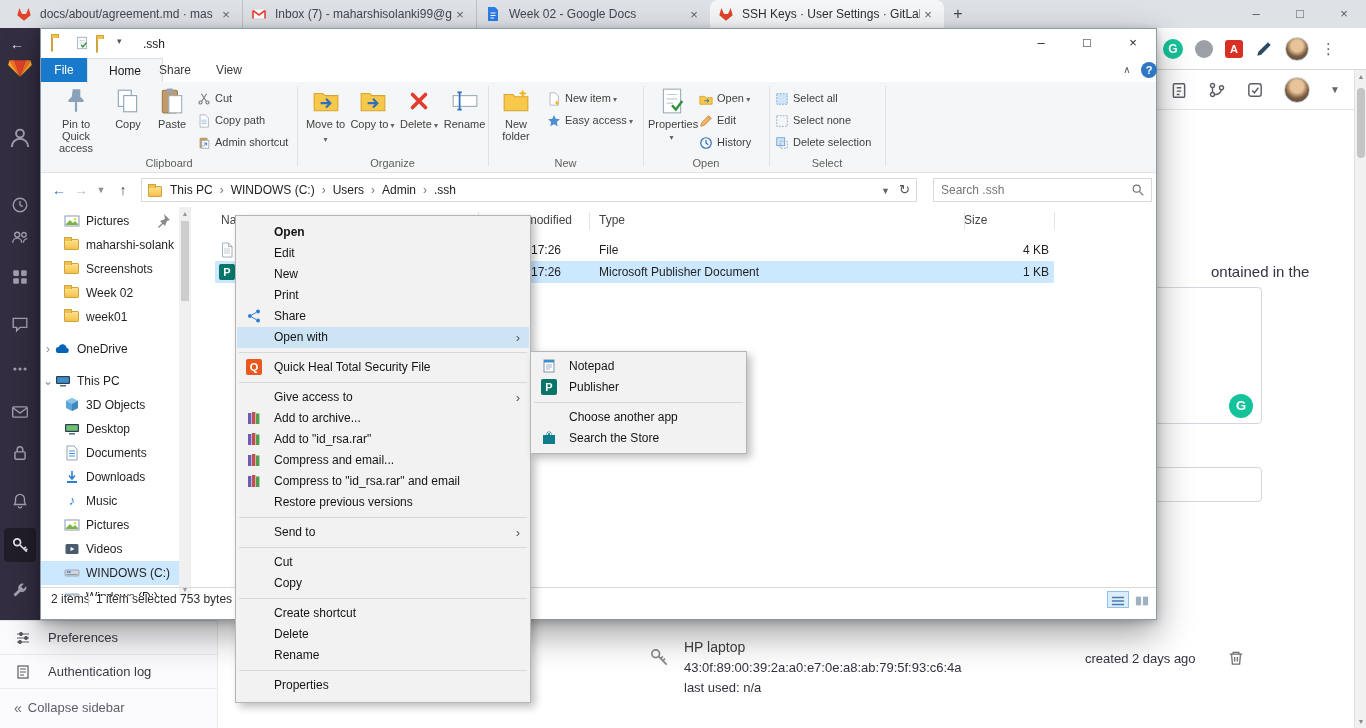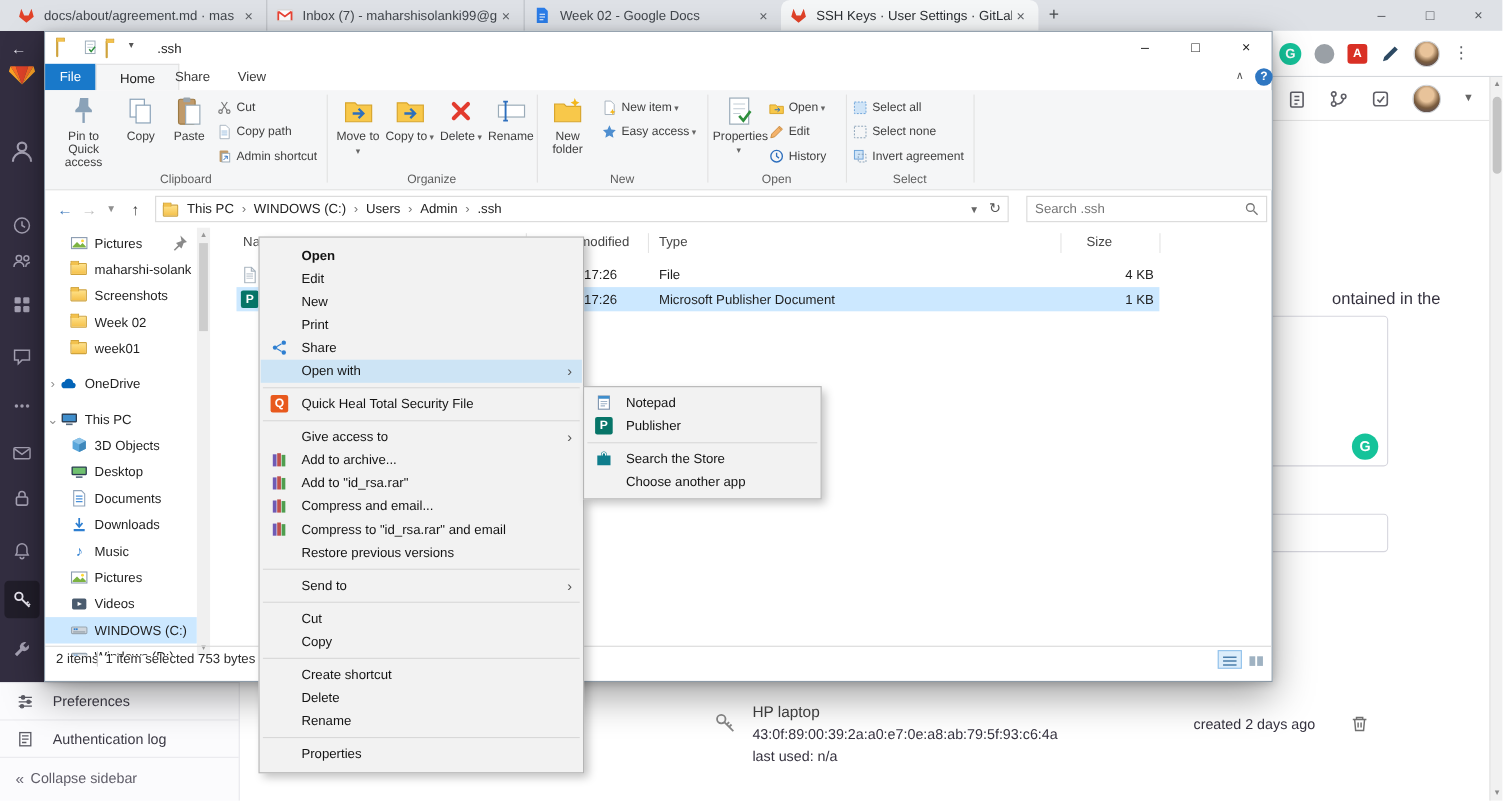--- a/index.html
+++ b/index.html
@@ -128,21 +128,21 @@
 .nrow .ic{width:16px;height:16px;flex:none;margin-right:6px}
 .nlab{white-space:nowrap;overflow:hidden}
 .npin{margin-left:auto;width:12px;height:12px;flex:none;margin-right:4px}
 .nrow.sel{background:#cce8ff}
 .nspace{height:8px}
 .enavsb{position:absolute;left:138px;top:0;width:12px;height:100%;background:#f0f0f0}
 .enavsb .sa{position:absolute;left:0;width:12px;text-align:center;color:#999;font-size:7px}
 .enavsb .thumb{position:absolute;left:2px;top:14px;width:8px;height:80px;background:#cdcdcd}
 .efiles{position:absolute;left:150px;top:0;right:0;height:100%}
 .fh{position:absolute;top:6px;font-size:12px;color:#454545}
-#fhName{left:30px}#fhDate{left:307px}#fhType{left:408px}#fhSize{left:773px;width:47px;text-align:right}
+#fhName{left:30px}#fhDate{left:307px}#fhType{left:408px}#fhSize{left:773px;width:47px;}
 .fsep{position:absolute;top:5px;height:18px;width:1px;background:#e4e4e4}
 #fs1{left:287px}#fs2{left:398px}#fs3{left:773px}#fs4{left:863px}
 .frow{position:absolute;left:0;height:22px;width:100%}
 #fr1{top:32px}#fr2{top:54px}
 .rowhl{position:absolute;left:24px;top:0;width:839px;height:22px;background:#cce8ff}
 .fico{position:absolute;left:28px;top:3px;width:16px;height:16px}
 .fname{position:absolute;left:50px;top:4px;color:#1f1f1f}
 .fdate{position:absolute;left:340px;top:4px;color:#1f1f1f}
 .ftype{position:absolute;left:408px;top:4px;color:#1f1f1f}
 .fsize{position:absolute;left:773px;top:4px;width:85px;text-align:right;color:#1f1f1f}
@@ -539,21 +539,21 @@
 
     <div id="rbSelA" class="rbS"><span class="ic"><svg viewBox="0 0 16 16">
             <rect x="2" y="2" width="12" height="12" fill="#cfe4f7" stroke="#6da3d8" stroke-dasharray="2 1.5"></rect>
           </svg></span><span>Select all</span></div>
     <div id="rbSelN" class="rbS"><span class="ic"><svg viewBox="0 0 16 16">
             <rect x="2" y="2" width="12" height="12" fill="none" stroke="#8aa2b8" stroke-dasharray="2 1.5"></rect>
           </svg></span><span>Select none</span></div>
     <div id="rbInv" class="rbS"><span class="ic"><svg viewBox="0 0 16 16">
             <rect x="2" y="2" width="9" height="9" fill="#cfe4f7" stroke="#6da3d8"></rect>
             <rect x="6" y="6" width="8" height="8" fill="none" stroke="#8aa2b8" stroke-dasharray="2 1.5"></rect>
-          </svg></span><span>Invert agreement</span></div>
+          </svg></span><span>Delete selection</span></div>
 
     <div id="rd1" class="rdiv"></div>
       <div id="rd2" class="rdiv"></div>
       <div id="rd3" class="rdiv"></div>
       <div id="rd4" class="rdiv"></div>
       <div id="rd5" class="rdiv"></div>
     <div id="rlClip" class="rlab">Clipboard</div>
     <div id="rlOrg" class="rlab">Organize</div>
     <div id="rlNew" class="rlab">New</div>
     <div id="rlOpen" class="rlab">Open</div>
@@ -895,20 +895,20 @@
         <svg viewBox="0 0 16 16">
           <rect x="3" y="2" width="10" height="12" fill="#fff" stroke="#7d93ad"></rect>
           <rect x="3" y="2" width="10" height="2.5" fill="#3f8ecc"></rect>
           <path d="M5 7h6M5 9h6M5 11h4" stroke="#9fb3c8"></path>
         </svg>
       </span><span>Notepad</span></div>
     <div class="mitem"><span class="mic ic">
         <span class="pubsq">P</span>
       </span><span>Publisher</span></div>
     <div class="msep"></div>
+    <div class="mitem"><span>Choose another app</span></div>
     <div class="mitem"><span class="mic ic">
         <svg viewBox="0 0 16 16">
           <path d="M5.5 5V4a2.5 2.5 0 015 0v1H14v9H2V5z" fill="#0f7d8c"></path>
           <path d="M6.5 5V4a1.5 1.5 0 013 0v1" fill="none" stroke="#fff"></path>
         </svg>
       </span><span>Search the Store</span></div>
-    <div class="mitem"><span>Choose another app</span></div>
   </div>
 
 </body></html>

